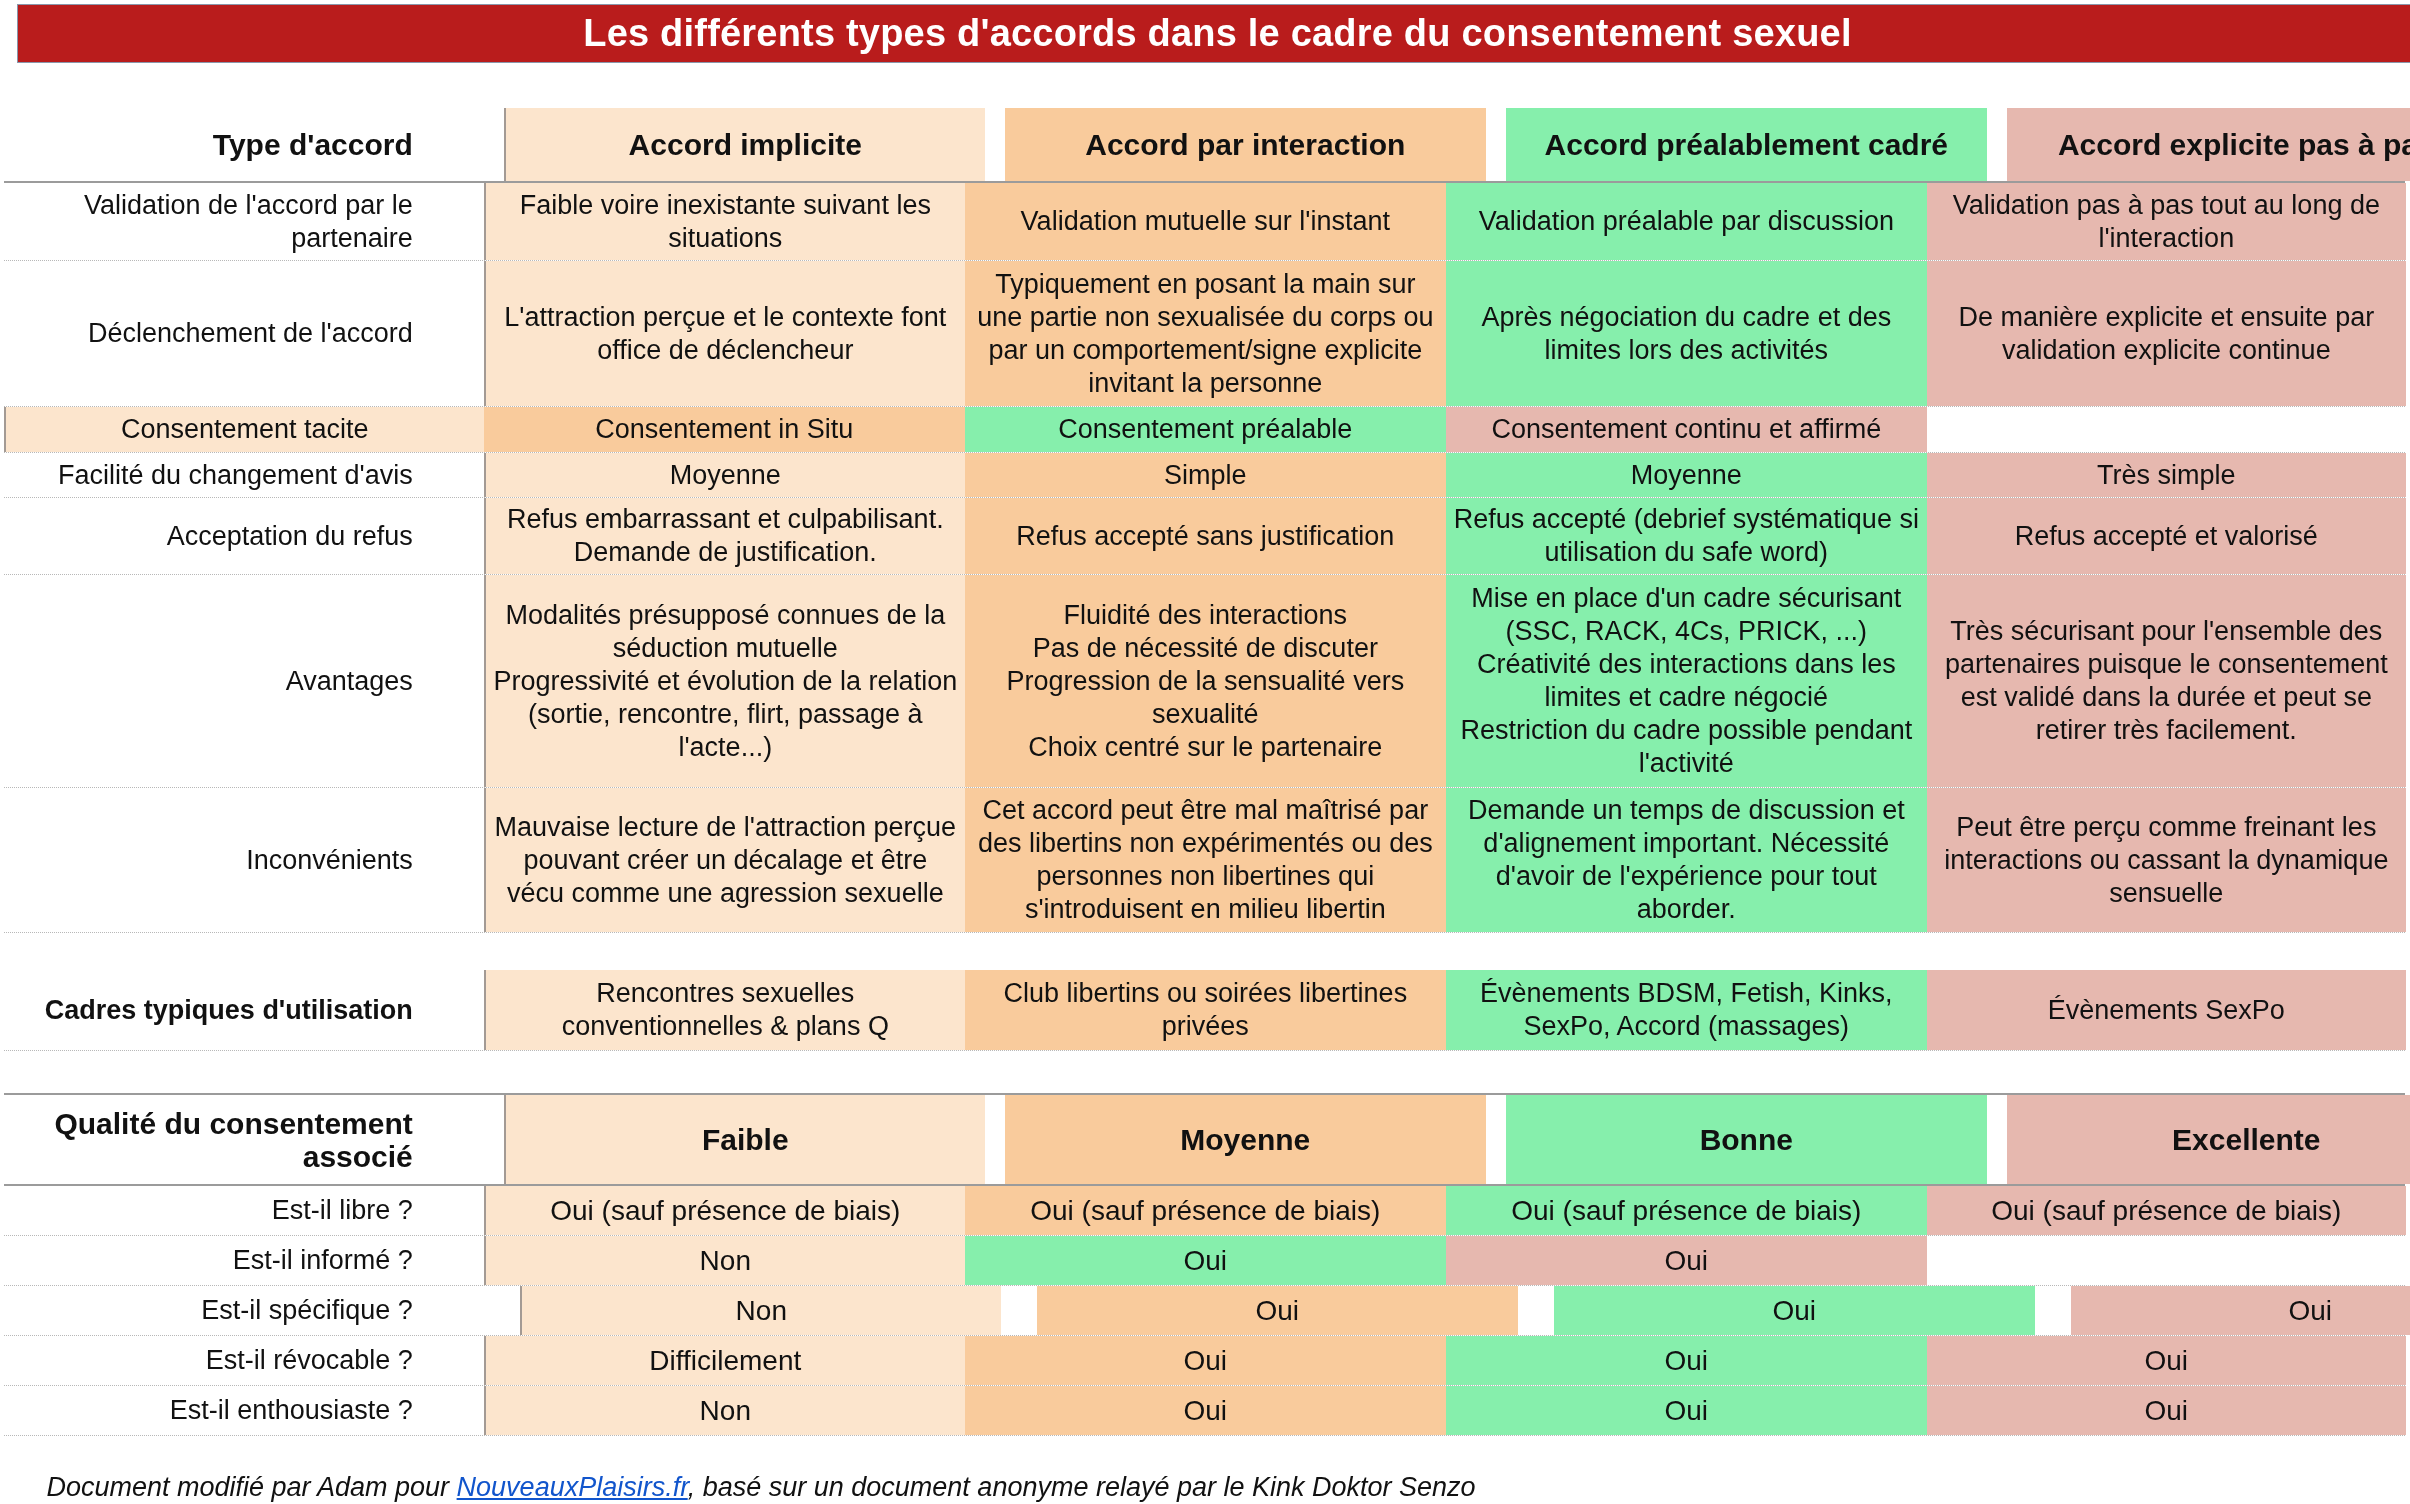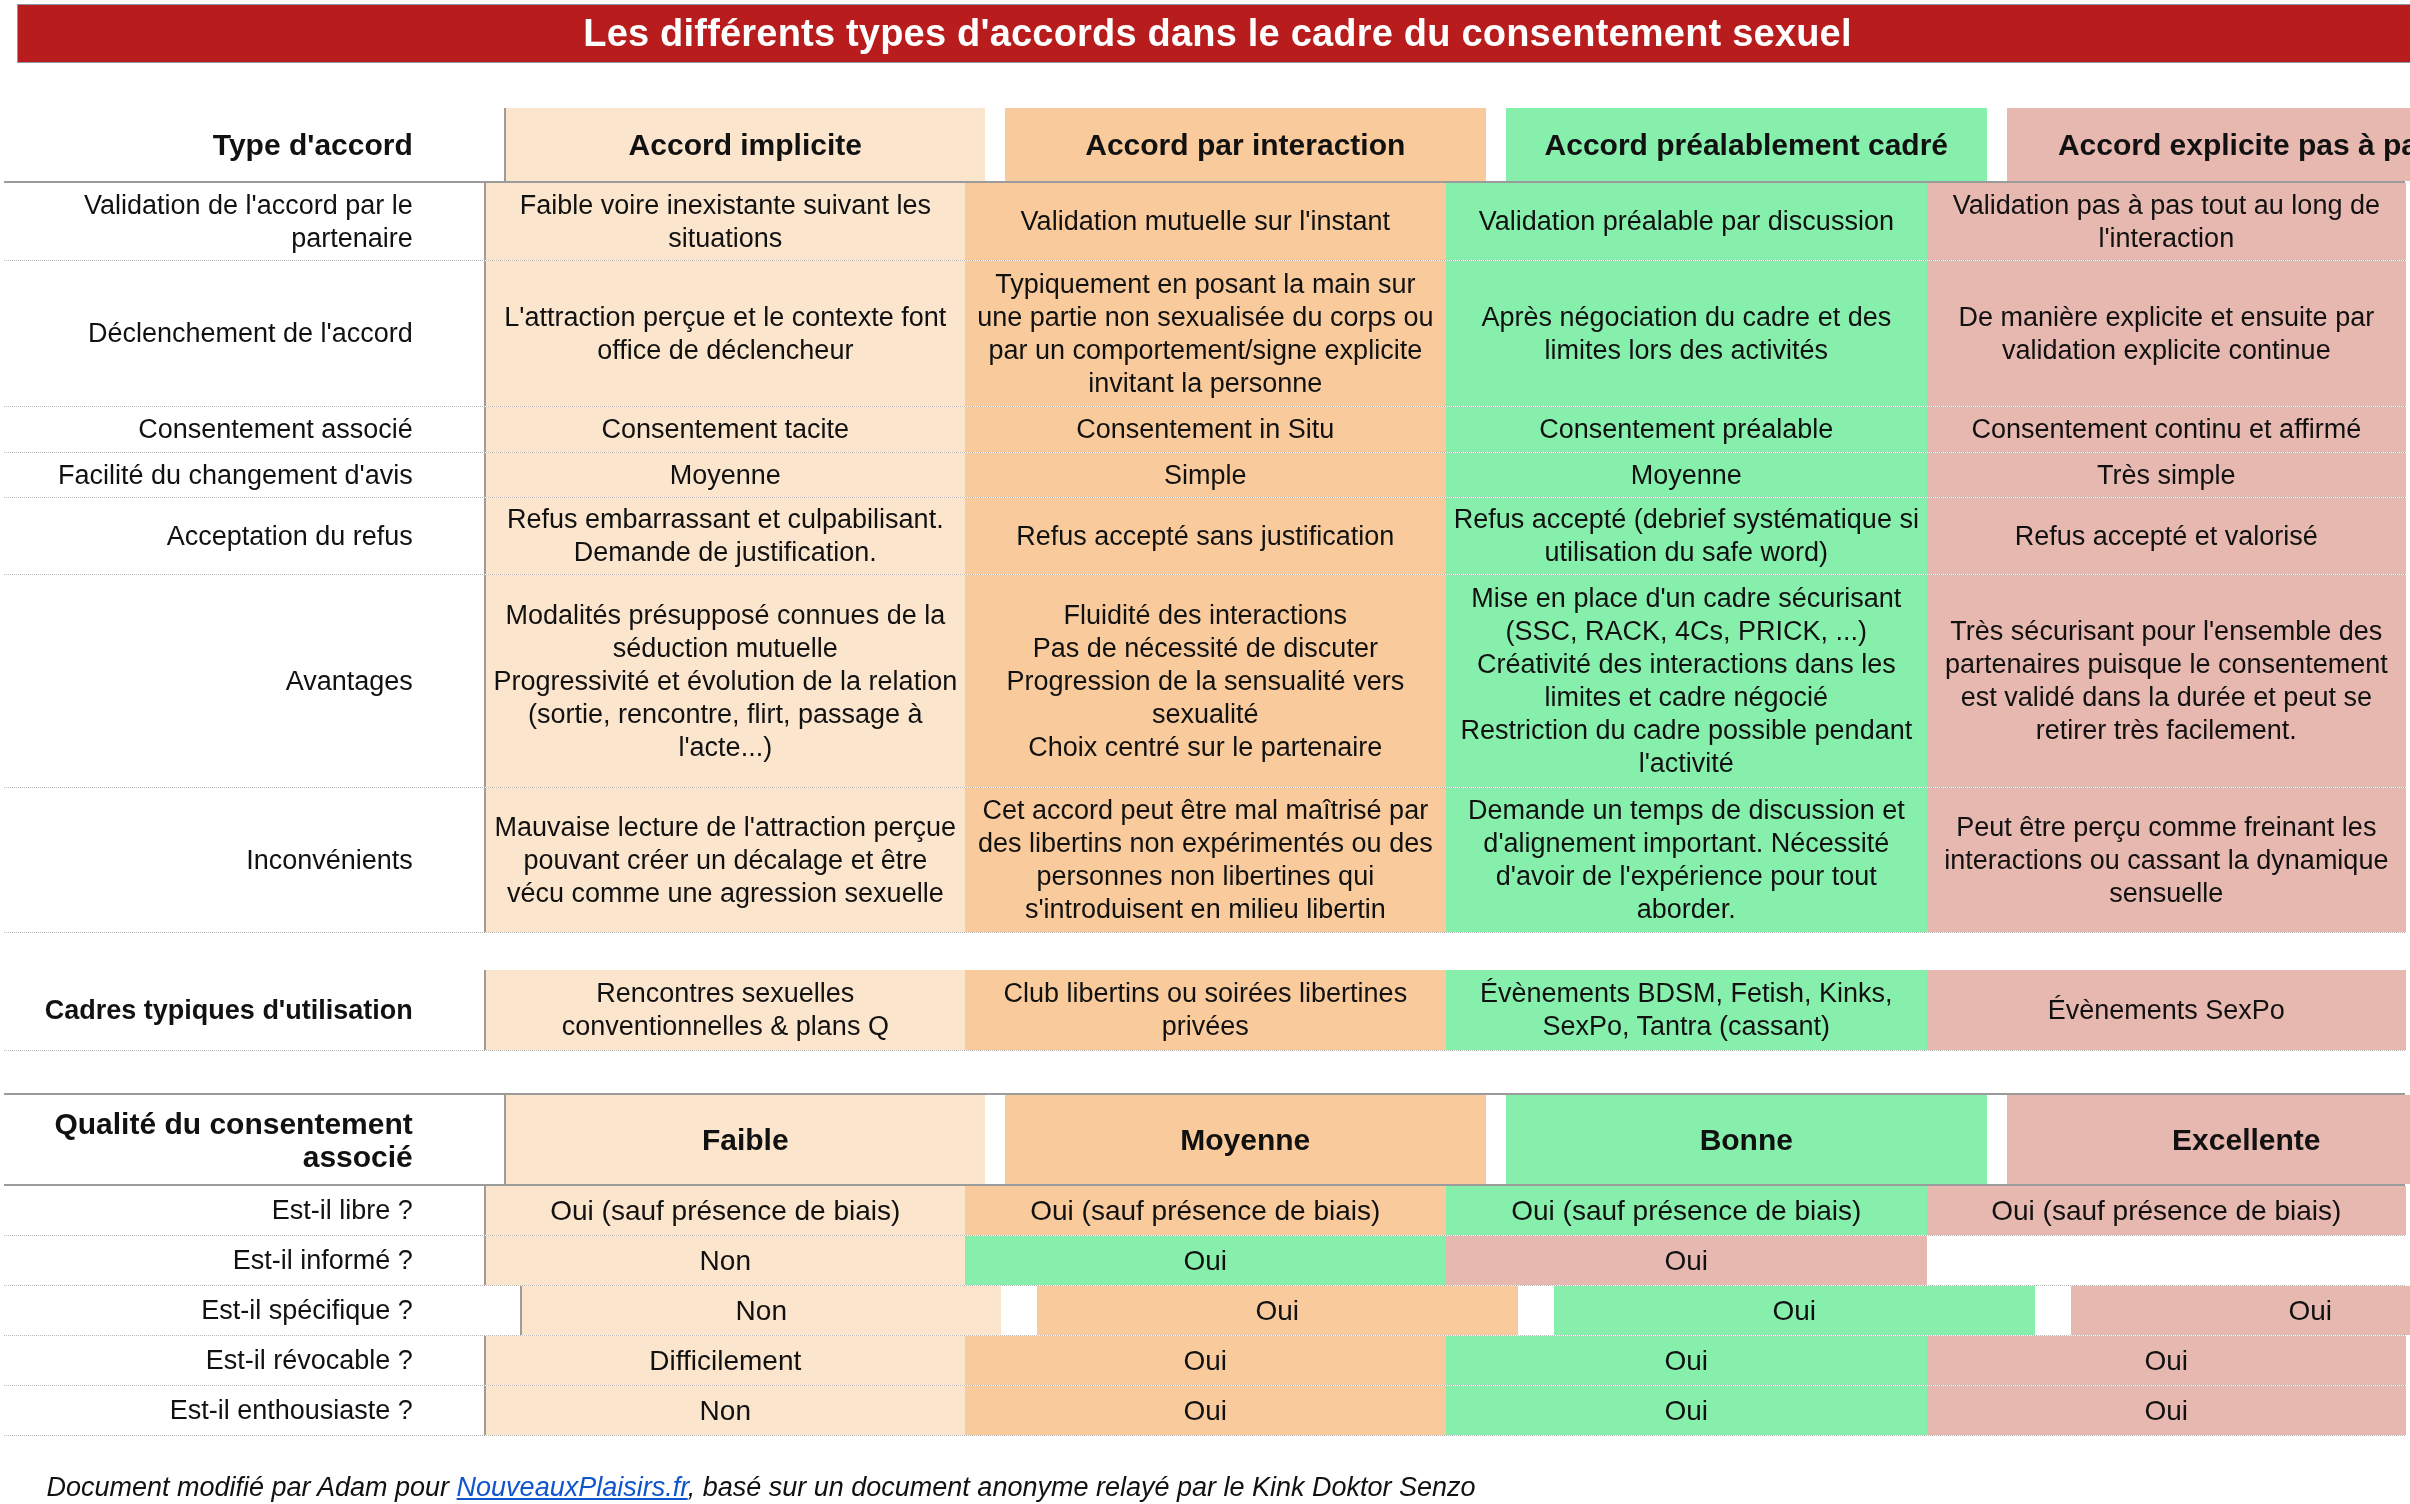--- a/index.html
+++ b/index.html
@@ -56,21 +56,20 @@
 
   <div class="row dotted" style="height:145px;">
     <div class="lbl">Déclenchement de l'accord</div>
     <div class="c1">L'attraction perçue et le contexte font office de déclencheur</div>
     <div class="c2">Typiquement en posant la main sur une partie non sexualisée du corps ou par un comportement/signe explicite invitant la personne</div>
     <div class="c3">Après négociation du cadre et des limites lors des activités</div>
     <div class="c4">De manière explicite et ensuite par validation explicite continue</div>
   </div>
 
   <div class="row dotted" style="height:45px;">
-    <div class="lbl">Consentement associé</div>
     <div class="c1">Consentement tacite</div>
     <div class="c2">Consentement in Situ</div>
     <div class="c3">Consentement préalable</div>
     <div class="c4">Consentement continu et affirmé</div>
   </div>
 
   <div class="row dotted" style="height:44px;">
     <div class="lbl">Facilité du changement d'avis</div>
     <div class="c1">Moyenne</div>
     <div class="c2">Simple</div>
@@ -107,21 +106,21 @@
     <div class="c3">Demande un temps de discussion et d'alignement important. Nécessité d'avoir de l'expérience pour tout aborder.</div>
     <div class="c4">Peut être perçu comme freinant les interactions ou cassant la dynamique sensuelle</div>
   </div>
 </div>
 
 <div class="tbl" style="top:970px;">
   <div class="row dotted" style="height:80px;">
     <div class="lbl bold-lbl">Cadres typiques d'utilisation</div>
     <div class="c1">Rencontres sexuelles conventionnelles &amp; plans Q</div>
     <div class="c2">Club libertins ou soirées libertines privées</div>
-    <div class="c3">Évènements BDSM, Fetish, Kinks, SexPo, Tantra (cassant)</div>
+    <div class="c3">Évènements BDSM, Fetish, Kinks, SexPo, Accord (massages)</div>
     <div class="c4">Évènements SexPo</div>
   </div>
 </div>
 
 <div class="tbl" style="top:1093px;">
   <div class="row hdr solid solid-top" style="height:89px;">
     <div class="lbl">Qualité du consentement associé</div>
     <div class="c1">Faible</div>
     <div class="c2">Moyenne</div>
     <div class="c3">Bonne</div>

